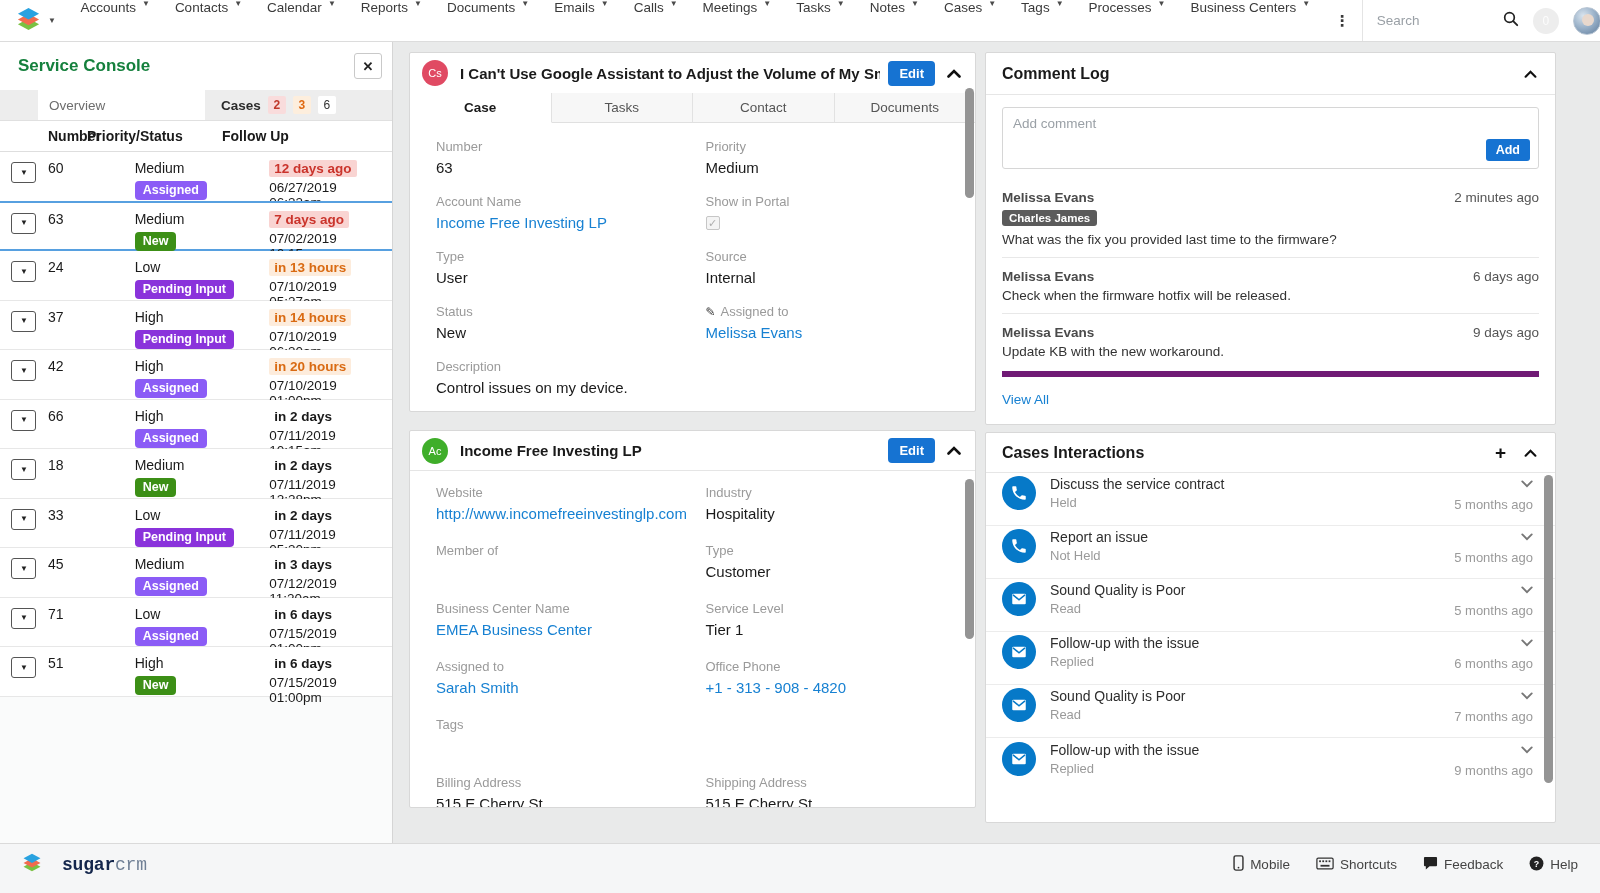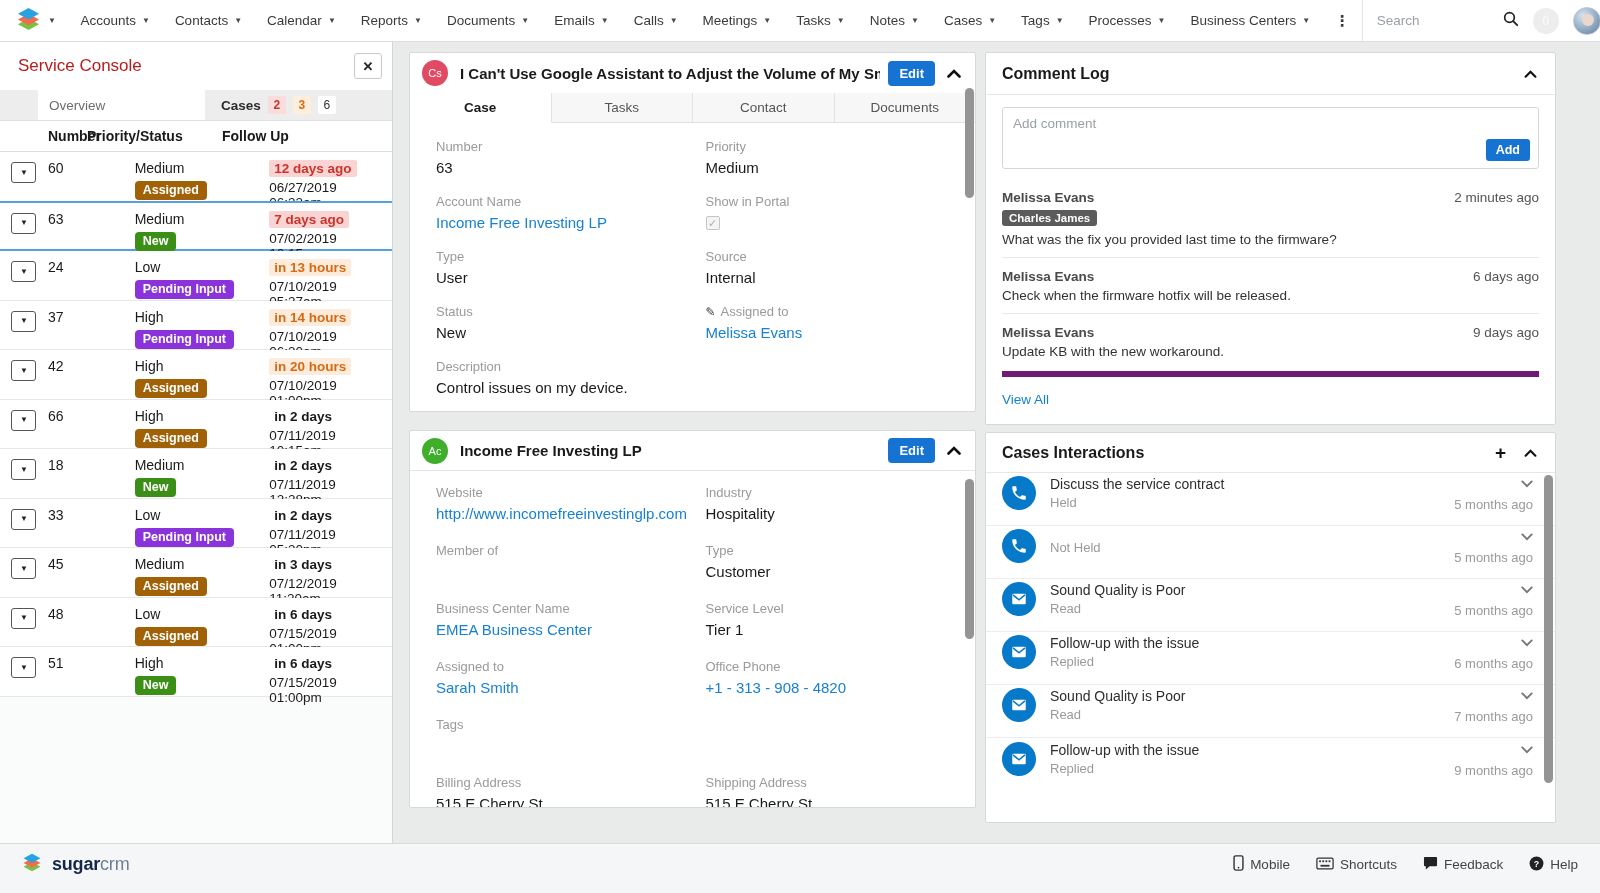--- a/index.html
+++ b/index.html
@@ -5,36 +5,36 @@
   * { margin:0; padding:0; box-sizing:border-box; }
   html,body { width:1600px; height:893px; }
   body { font-family:"Liberation Sans","DejaVu Sans",sans-serif; background:#e9eaea; color:#1a1a1a; overflow:hidden; }
   #app { position:relative; width:1600px; height:893px; overflow:hidden; }
 
   
   .navbar { position:absolute; top:0; left:0; width:1600px; height:42px; background:#fff; border-bottom:1px solid #dcdcdc; display:flex; align-items:center; z-index:10; }
   .nav-logo { display:flex; align-items:center; padding:0 12px 0 16px; cursor:pointer; }
   .nav-logo .caret { margin-left:7px; }
   .nav-items { display:flex; align-items:center; height:100%; }
-  .nav-item { display:flex; align-items:center; padding:0 12.5px; height:100%; font-size:13.5px; color:#3a3a3a; cursor:pointer; white-space:nowrap; }
+  .nav-item { display:flex; align-items:flex-start; padding:0 12.5px; height:100%; font-size:13.5px; color:#3a3a3a; cursor:pointer; white-space:nowrap; }
   .caret { font-size:8px; color:#4a4a4a; margin-left:6px; line-height:1; }
   .nav-kebab { padding:0 12px; font-size:15px; font-weight:bold; color:#3a3a3a; letter-spacing:0; cursor:pointer; }
   .nav-right { margin-left:auto; display:flex; align-items:center; height:100%; border-left:1px solid #e4e4e4; padding-left:14px; }
   .nav-search-input { border:none; outline:none; font-size:13.5px; width:120px; color:#333; font-family:inherit; }
   .nav-search-input::placeholder { color:#9aa0a6; }
   .nav-search-icon { font-size:15px; color:#222; padding:0 14px 0 6px; cursor:pointer; }
   .nav-notif { width:26px; height:26px; border-radius:50%; background:#ededed; color:#fcfcfc; font-size:12px; display:flex; align-items:center; justify-content:center; margin-right:14px; cursor:pointer; }
   .nav-avatar-wrap { display:flex; align-items:center; padding-right:14px; cursor:pointer; }
   .nav-avatar { width:28px; height:28px; border-radius:50%; background:radial-gradient(circle at 35% 30%, #d9e4ee 0%, #9db4cb 45%, #5d7a9a 100%); border:1px solid #b9c6d4; position:relative; overflow:hidden; }
   .nav-avatar::after { content:""; position:absolute; left:8px; top:6px; width:12px; height:12px; border-radius:50%; background:#e8d8cd; }
 
   
   .left-panel { position:absolute; top:42px; left:0; width:393px; height:801px; background:#fafbfb; border-right:1px solid #d5d5d5; }
   .lp-header { height:48px; background:#fff; display:flex; align-items:center; justify-content:space-between; padding:0 10px 0 18px; }
-  .lp-title { font-size:17px; font-weight:normal; color:#b91c1c; }
+  .lp-title { font-size:17px; font-weight:bold; color:#15803d; }
   .lp-close { width:28px; height:26px; border:1px solid #c9c9c9; border-radius:3px; background:#fff; font-size:13px; font-weight:bold; color:#222; display:flex; align-items:center; justify-content:center; cursor:pointer; }
   .lp-tabs { height:31px; background:#ededed; display:flex; align-items:stretch; border-bottom:1px solid #e0e0e0; }
   .lp-tab-overview { width:167px; margin-left:38px; background:#fff; display:flex; align-items:center; padding-left:11px; font-size:13.5px; color:#6d6d6d; cursor:pointer; }
   .lp-tab-cases { display:flex; align-items:center; gap:7px; padding:0 14px 0 16px; font-size:13.5px; font-weight:bold; color:#2b2b2b; cursor:pointer; }
   .lp-badge { min-width:18px; height:18px; padding:0 4px; border-radius:2px; font-size:12px; font-weight:bold; display:flex; align-items:center; justify-content:center; }
   .lp-badge.red { background:#f9dcdc; color:#c0392b; }
   .lp-badge.orange { background:#fdeedd; color:#e06a12; }
   .lp-badge.plain { background:#fff; color:#333; font-weight:normal; }
   .lp-thead { height:31px; background:#fff; border-bottom:1px solid #dedede; display:flex; align-items:center; font-size:14px; font-weight:bold; color:#1a1a1a; }
   .th-number { width:87px; padding-left:48px; box-sizing:content-box; width:39px; }
@@ -45,21 +45,21 @@
   .lp-row { position:relative; height:49.5px; border-bottom:1px solid #e7e7e7; background:#fff; display:flex; cursor:pointer; }
   .lp-row.selected { border-top:2px solid #57a0e0; border-bottom:2px solid #57a0e0; height:50.5px; margin-top:-1px; }
   .row-action { width:48px; display:flex; align-items:flex-start; justify-content:center; padding-top:10px; }
   .row-btn { width:25px; height:21px; border:1px solid #555; border-radius:3px; background:#fff; display:flex; align-items:center; justify-content:center; cursor:pointer; }
   .row-btn .caret { margin:0; font-size:8px; color:#222; }
   .col-number { width:87px; padding-top:8px; font-size:14px; color:#1a1a1a; }
   .lp-row .col-number { padding-left:0; }
   .col-ps { width:135px; padding-top:8px; }
   .col-ps .priority { font-size:14px; color:#1a1a1a; margin-bottom:4px; }
   .badge { display:inline-block; padding:2px 8px 3px; border-radius:4px; color:#fff; font-size:12.5px; font-weight:bold; }
-  .badge.assigned { background:#a16207; }
+  .badge.assigned { background:#8b5cf6; }
   .badge.new { background:#3c8f16; }
   .badge.pending { background:#8a33db; }
   .col-follow { width:123px; padding-top:7px; }
   .due { display:inline-block; font-size:13.5px; font-weight:bold; padding:1px 5px; border-radius:2px; margin-bottom:3px; }
   .due.overdue { color:#ca342c; background:#f9d4d2; }
   .due.soon { color:#d96a12; background:#fdecdc; }
   .due.normal { color:#1a1a1a; background:transparent; }
   .dt { font-size:13.5px; color:#1a1a1a; }
 
   
@@ -114,21 +114,21 @@
   .inter-item:last-child { border-bottom:none; }
   .inter-icon { width:34px; height:34px; border-radius:50%; background:#0679c8; display:flex; align-items:center; justify-content:center; margin-right:14px; flex:none; }
   .inter-main { flex:1; }
   .inter-title { font-size:14px; color:#2d2d2d; }
   .inter-status { font-size:13px; color:#9a9a9a; margin-top:3px; }
   .inter-right { display:flex; flex-direction:column; align-items:flex-end; gap:5px; }
   .inter-time { font-size:13px; color:#9a9a9a; }
 
   
   .footer { position:absolute; left:0; bottom:0; width:1600px; height:50px; background:#f5f6f7; border-top:1px solid #dadada; display:flex; align-items:center; justify-content:space-between; padding:0 22px 8px 22px; }
-  .f-brand { display:flex; align-items:center; gap:10px; }
+  .f-brand { display:flex; align-items:center; gap:20px;font-family:Liberation Mono, monospace; }
   .f-brand-text { font-size:18px; letter-spacing:-0.2px; }
   .f-brand-text .b1 { font-weight:bold; color:#14264c; }
   .f-brand-text .b2 { color:#6f7f95; }
   .f-links { display:flex; align-items:center; gap:26px; }
   .f-link { display:flex; align-items:center; gap:6px; font-size:13.5px; color:#444; cursor:pointer; }
 </style>
 </head>
 <body>
 
 <div id="app">
@@ -341,21 +341,21 @@
         <div class="col-ps"><div class="priority">Medium</div><span class="badge assigned">Assigned</span></div>
         <div class="col-follow"><span class="due normal">in 3 days</span><div class="dt">07/12/2019 11:20am</div></div>
       </div>
 
       <div class="lp-row">
         <div class="row-action">
             <button class="row-btn">
               <span class="caret">▼</span>
             </button>
           </div>
-        <div class="col-number">48</div>
+        <div class="col-number">71</div>
         <div class="col-ps"><div class="priority">Low</div><span class="badge assigned">Assigned</span></div>
         <div class="col-follow"><span class="due normal">in 6 days</span><div class="dt">07/15/2019 01:00pm</div></div>
       </div>
 
       <div class="lp-row">
         <div class="row-action">
             <button class="row-btn">
               <span class="caret">▼</span>
             </button>
           </div>
@@ -563,20 +563,21 @@
         </div>
       </div>
 
       <div class="inter-item">
         <div class="inter-icon">
           <svg width="18" height="18" viewBox="0 0 24 24">
               <path d="M6.6 10.8c1.5 2.9 3.7 5.1 6.6 6.6l2.2-2.2c.3-.3.7-.4 1-.2 1.1.4 2.3.6 3.6.6.6 0 1 .4 1 1V20c0 .6-.4 1-1 1C10.6 21 3 13.4 3 4c0-.6.4-1 1-1h3.5c.6 0 1 .4 1 1 0 1.2.2 2.4.6 3.6.1.3 0 .7-.2 1l-2.3 2.2z" fill="#fff"></path>
             </svg>
         </div>
         <div class="inter-main">
+          <div class="inter-title">Report an issue</div>
           <div class="inter-status">Not Held</div>
         </div>
         <div class="inter-right">
           <span><svg width="12" height="8" viewBox="0 0 14 9">
                 <polyline points="1.5,1.5 7,7 12.5,1.5" fill="none" stroke="#777" stroke-width="2.2" stroke-linecap="round"></polyline>
               </svg></span>
           <span class="inter-time">5 months ago</span>
         </div>
       </div>
 

